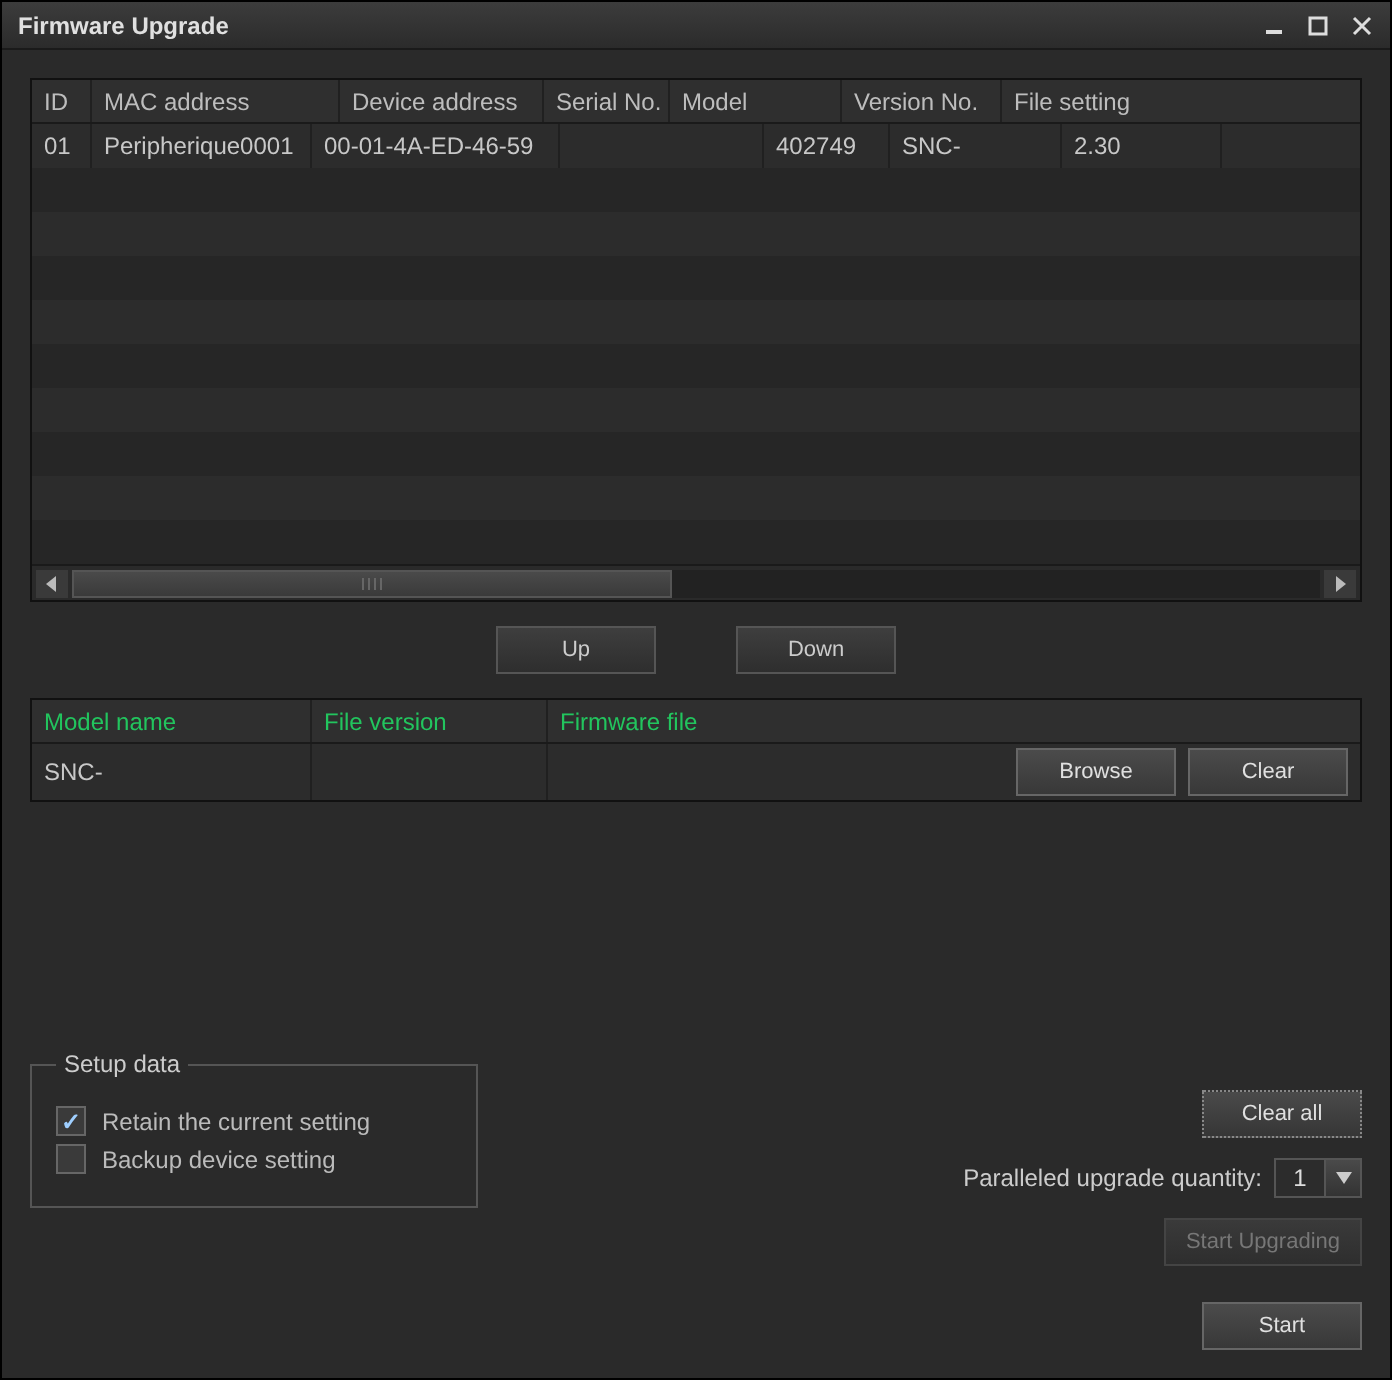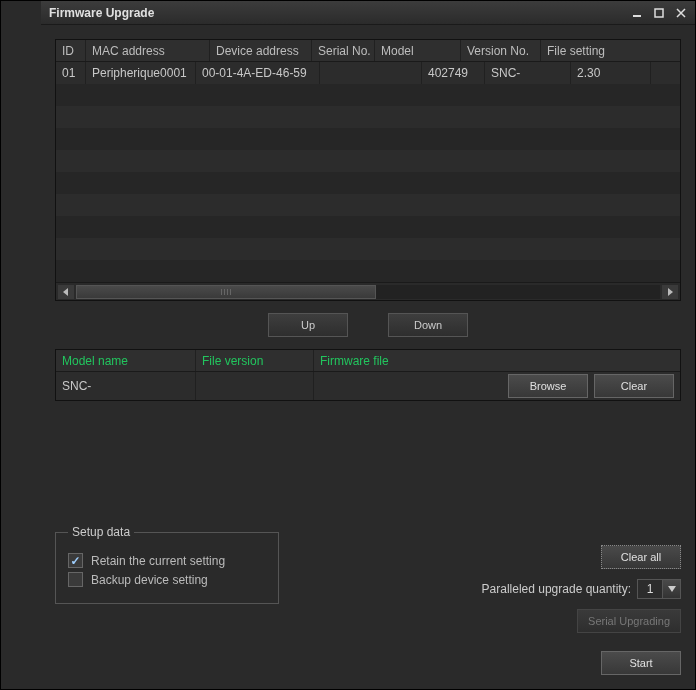--- a/index.html
+++ b/index.html
@@ -7,21 +7,21 @@
   body {
     font-family: Tahoma, Arial, sans-serif;
     font-size: 12px;
     color: #c8c8c8;
     background: #1c1c1c;
   }
   .window {
     width: 696px; height: 690px;
     background: #2a2a2a;
     border: 1px solid #000;
-    display: flex; flex-direction: column; padding-left: 40px;
+    display: flex; flex-direction: column;
   }
   .titlebar {
     height: 24px;
     background: linear-gradient(#3c3c3c, #2b2b2b);
     display: flex; align-items: center;
     padding: 0 4px 0 8px;
     border-bottom: 1px solid #1a1a1a;
     color: #e0e0e0;
     font-weight: bold;
   }
@@ -291,21 +291,21 @@
           <span>Paralleled upgrade quantity:</span>
           <div class="spinner">
             <div class="val">1</div>
             <div class="btn">
               <svg width="8" height="6">
                   <path d="M0 0 L8 0 L4 6 Z" fill="#ccc"></path>
                 </svg>
             </div>
           </div>
         </div>
-        <button class="std disabled">Serial Upgrading</button>
+        <button class="std disabled">Start Upgrading</button>
       </div>
 
       <div class="cancel-row">
         <button class="std light" style="min-width:80px">Start</button>
       </div>
 
     </div>
 
   </div>
 </div>

